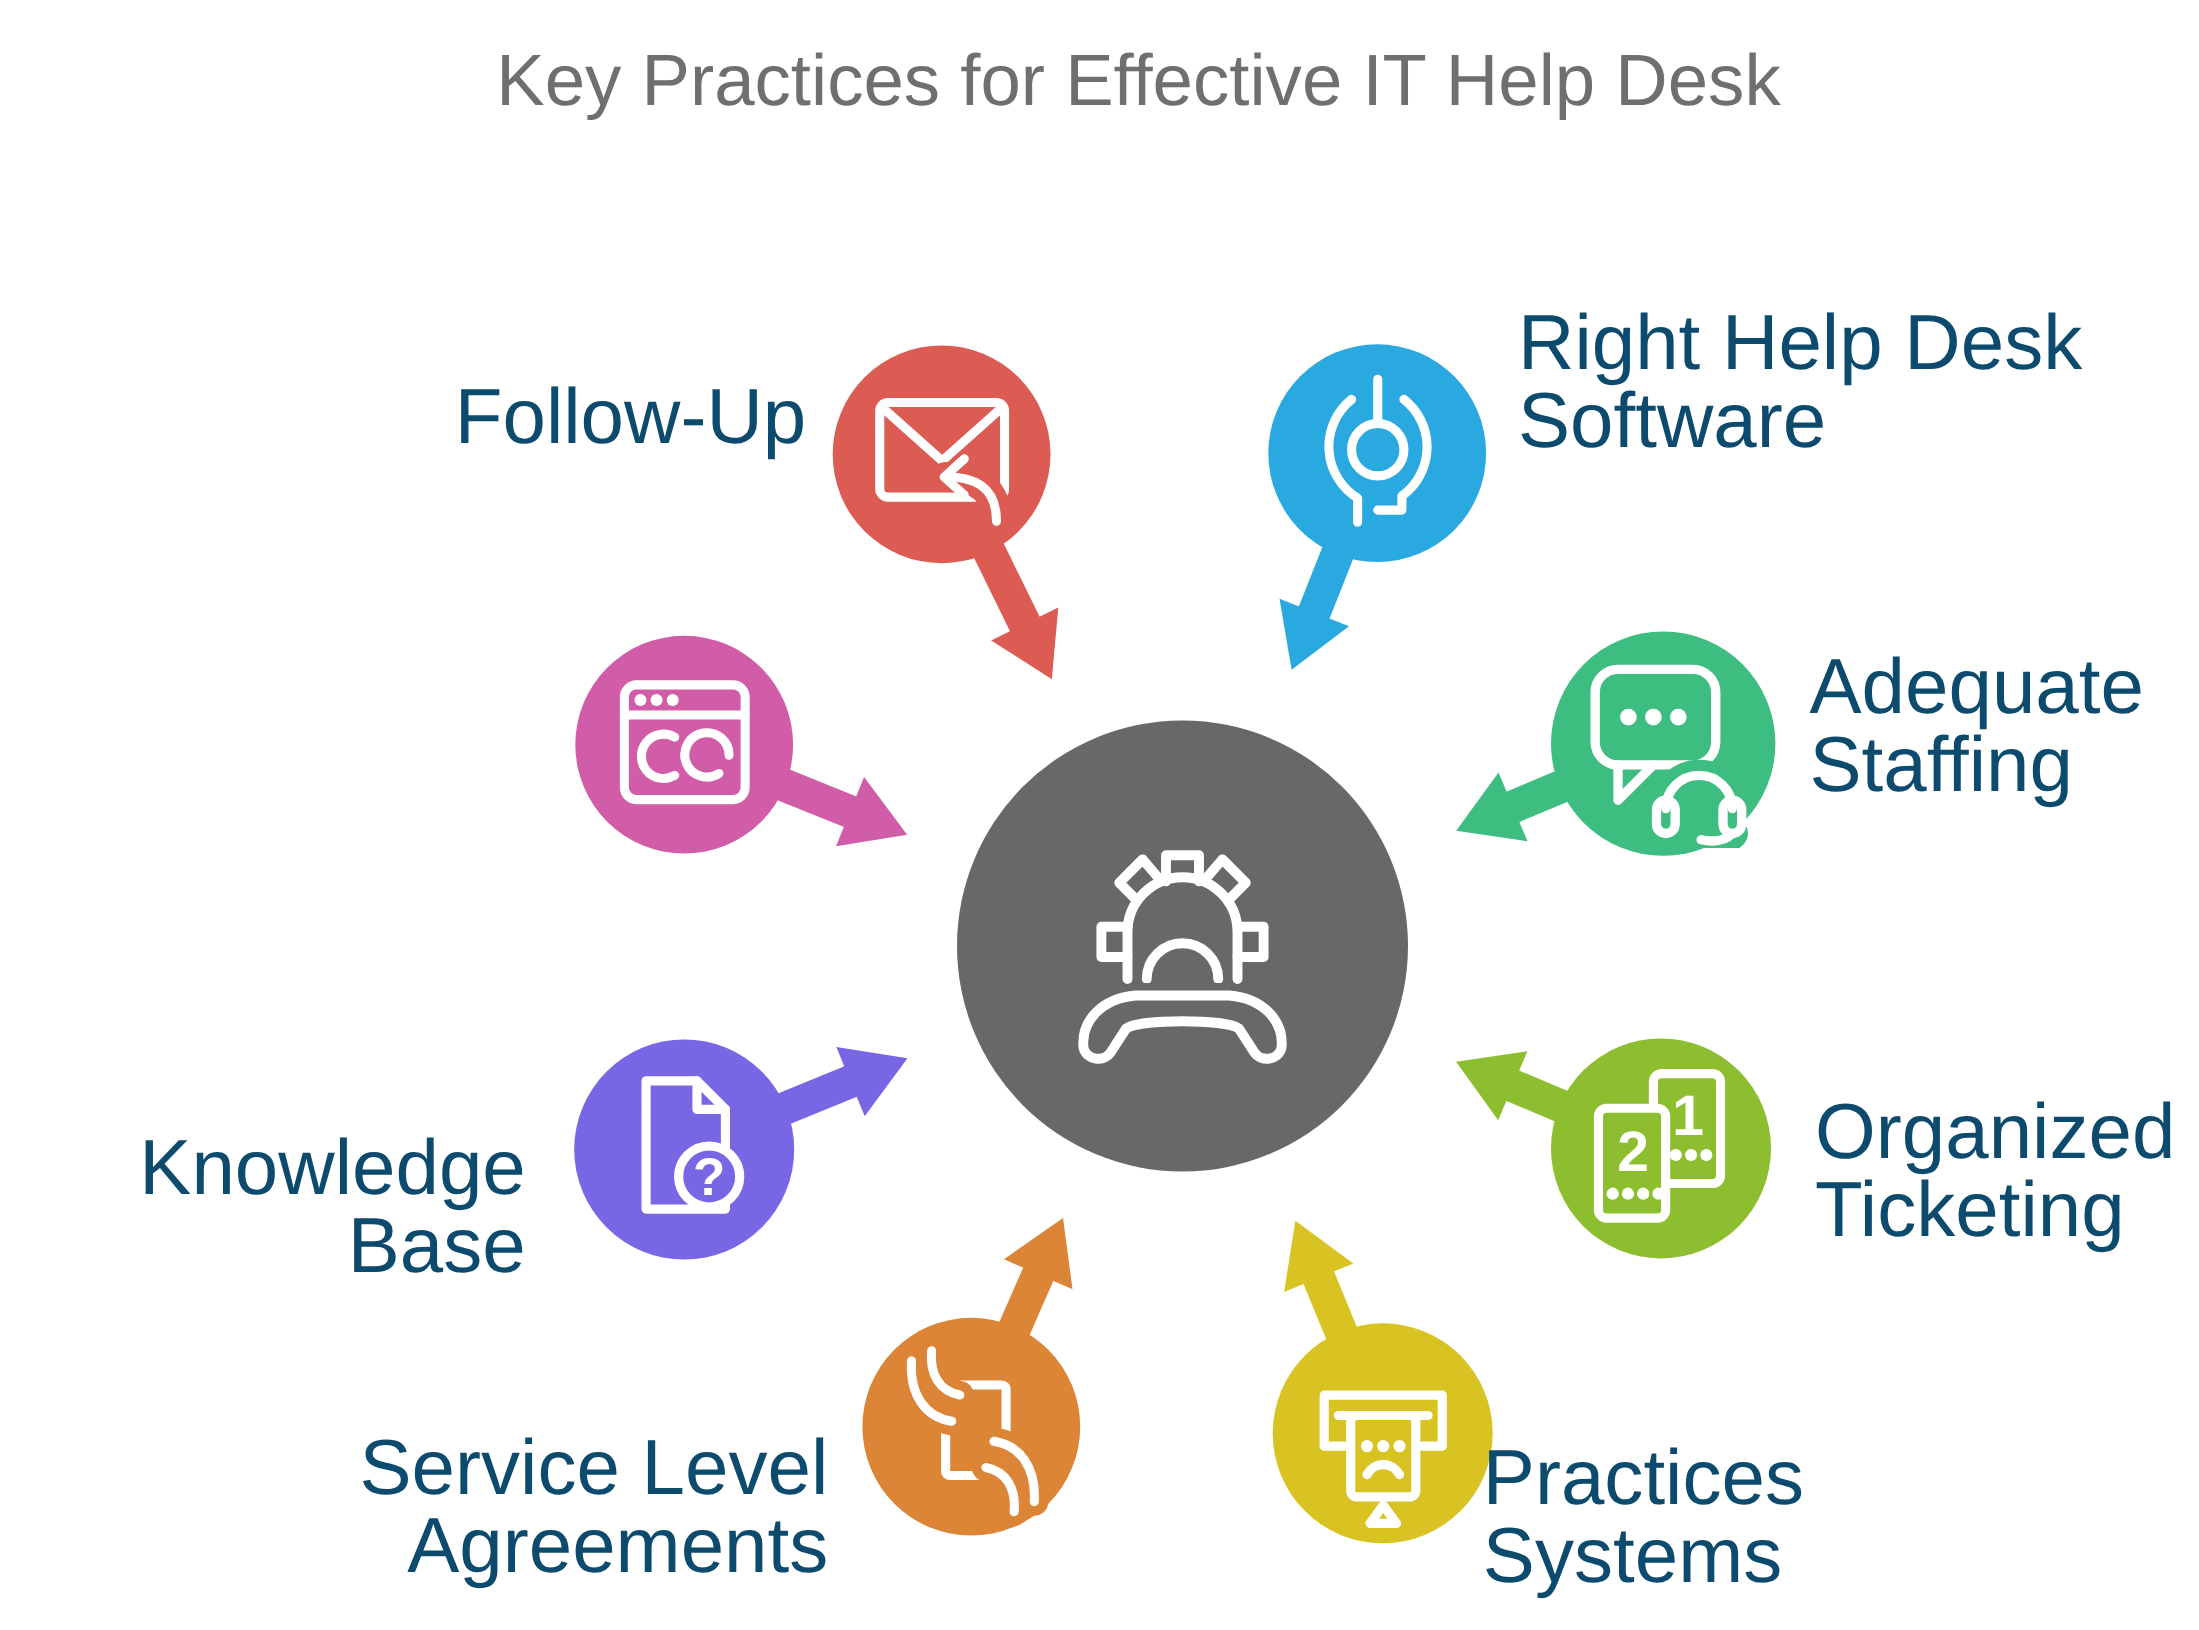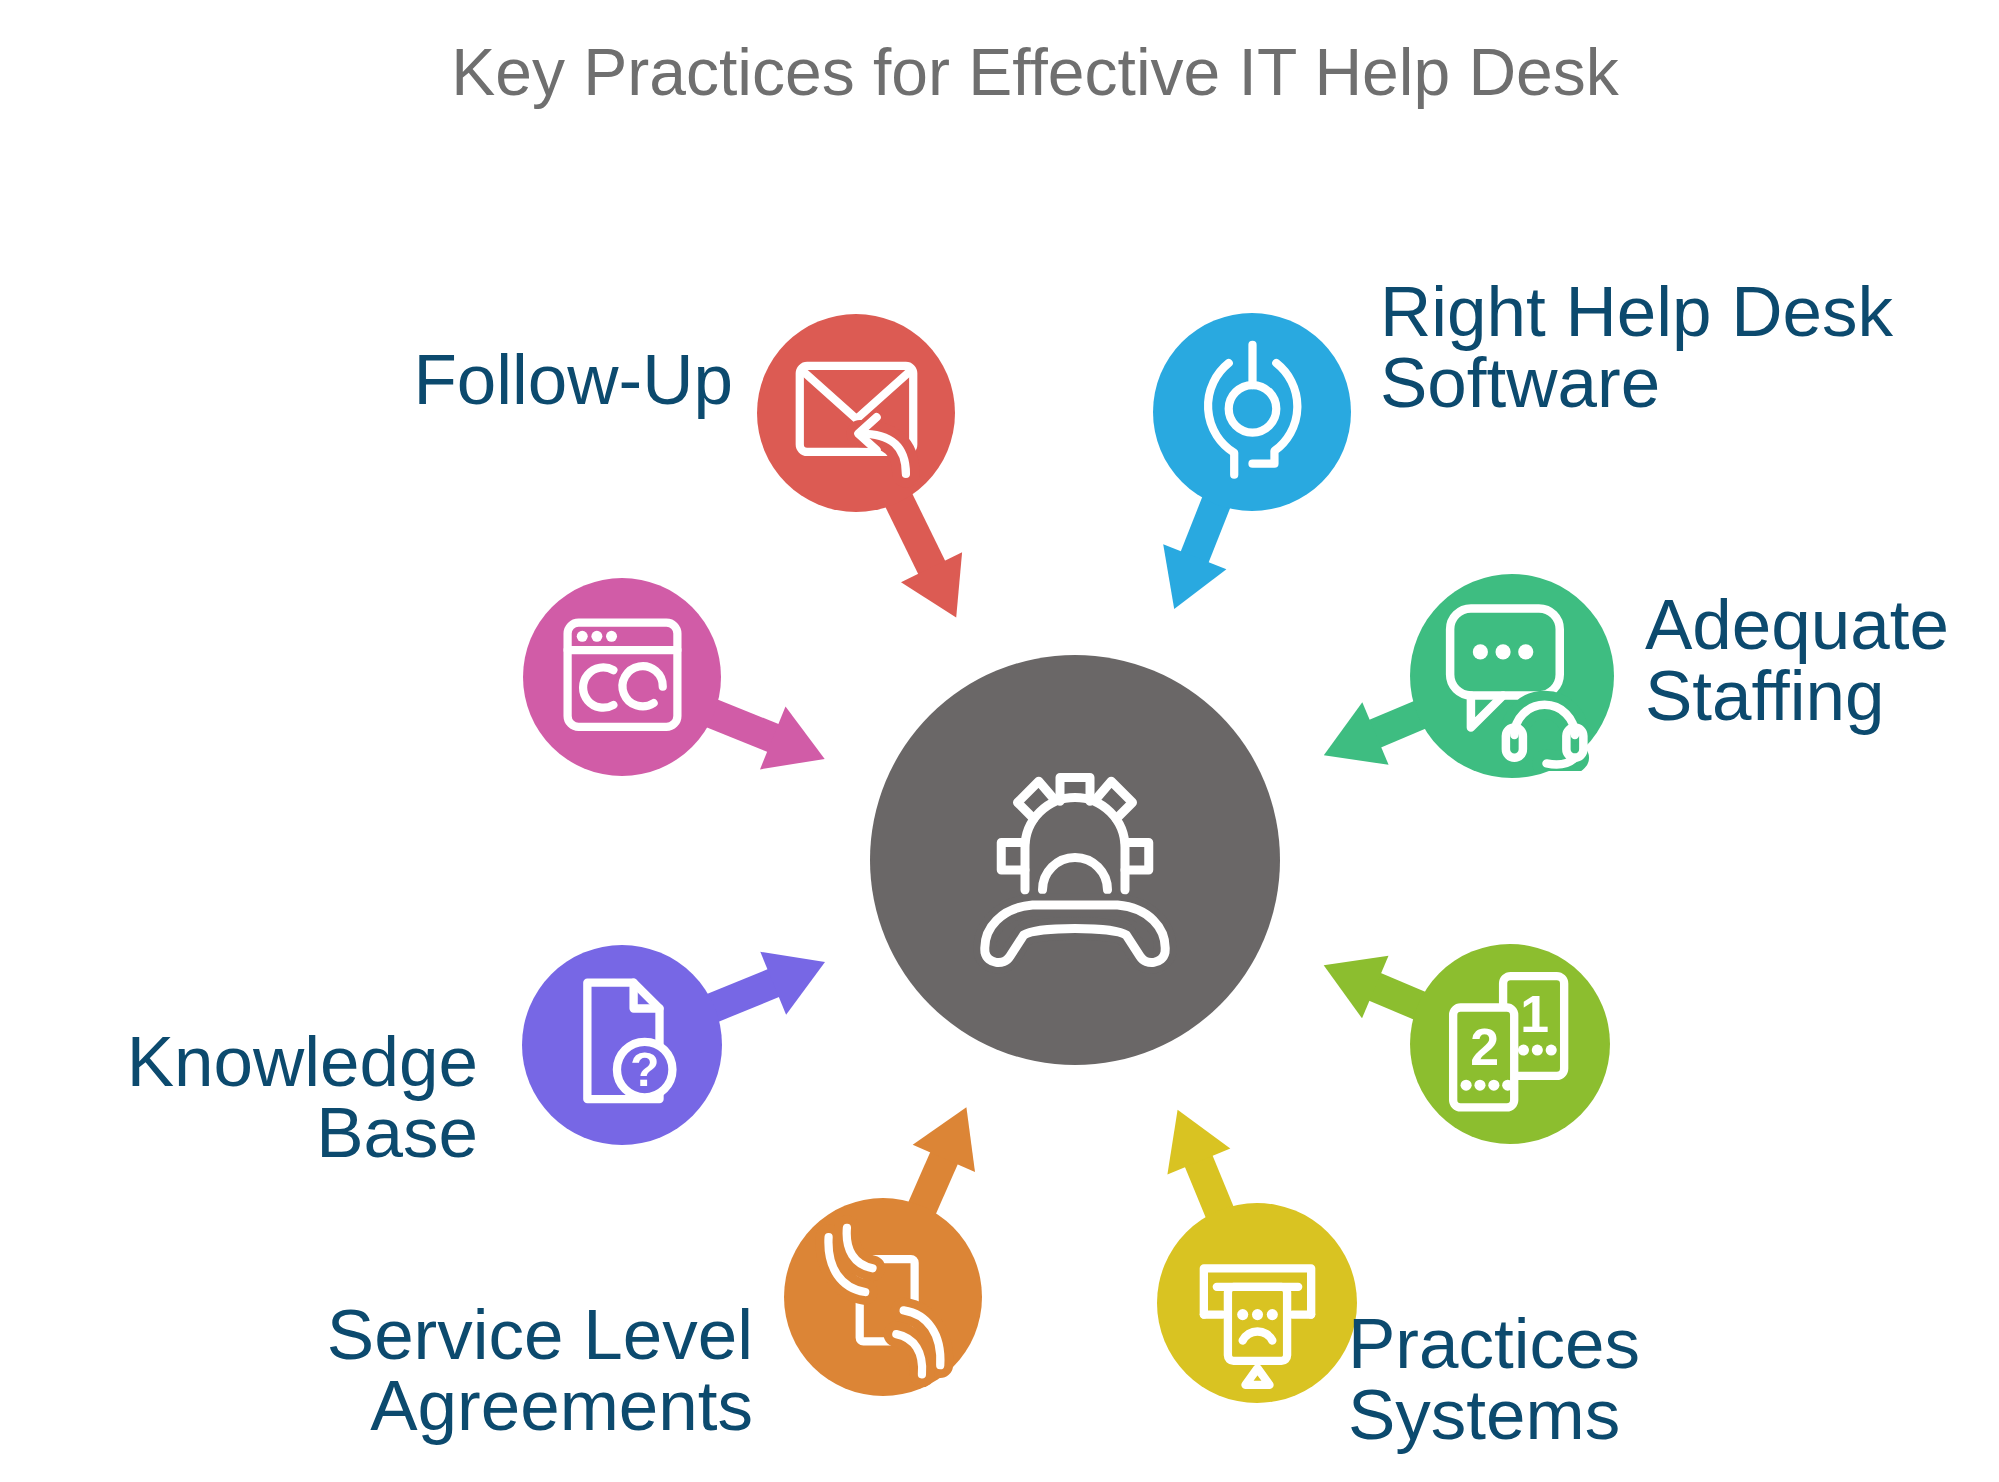--- a/index.html
+++ b/index.html
@@ -156,20 +156,22 @@
       <circle cx="72" cy="53" r="3" fill="#fff" stroke="none"></circle>
       <rect x="19" y="30" width="33" height="54" rx="4" fill="#8CBE2F"></rect>
       <text x="36" y="61" font-size="28" font-weight="700" fill="#fff" stroke="none" text-anchor="middle" font-family="Liberation Sans, sans-serif">2</text>
       <circle cx="26" cy="72" r="3" fill="#fff" stroke="none"></circle>
       <circle cx="33.5" cy="72" r="3" fill="#fff" stroke="none"></circle>
       <circle cx="41" cy="72" r="3" fill="#fff" stroke="none"></circle>
       <circle cx="48.5" cy="72" r="3" fill="#fff" stroke="none"></circle>
         </g>
       </svg>
     </div>
+  <div id="l3" class="label anchor-left" style="top: 994px; left: 1650px;">Organized
+Ticketing</div>
 
   <div id="b4" class="bubble" style="left: 1157px; top: 1203px; width: 200px; height: 200px; background: rgb(217, 195, 34);">
       <svg width="185" height="185" viewBox="0 0 100 100">
         <g fill="none" stroke="#ffffff" stroke-width="4.5" stroke-linecap="round" stroke-linejoin="round">
       <path d="M 21,56 L 21,31 L 79,31 L 79,56"></path>
       <path d="M 21,56 L 31,56"></path>
           <path d="M 69,56 L 79,56"></path>
       <rect x="34" y="41" width="32" height="40" rx="3" fill="#D9C322"></rect>
       <line x1="28" y1="41" x2="72" y2="41"></line>
       <circle cx="42" cy="56" r="3" fill="#fff" stroke="none"></circle>

